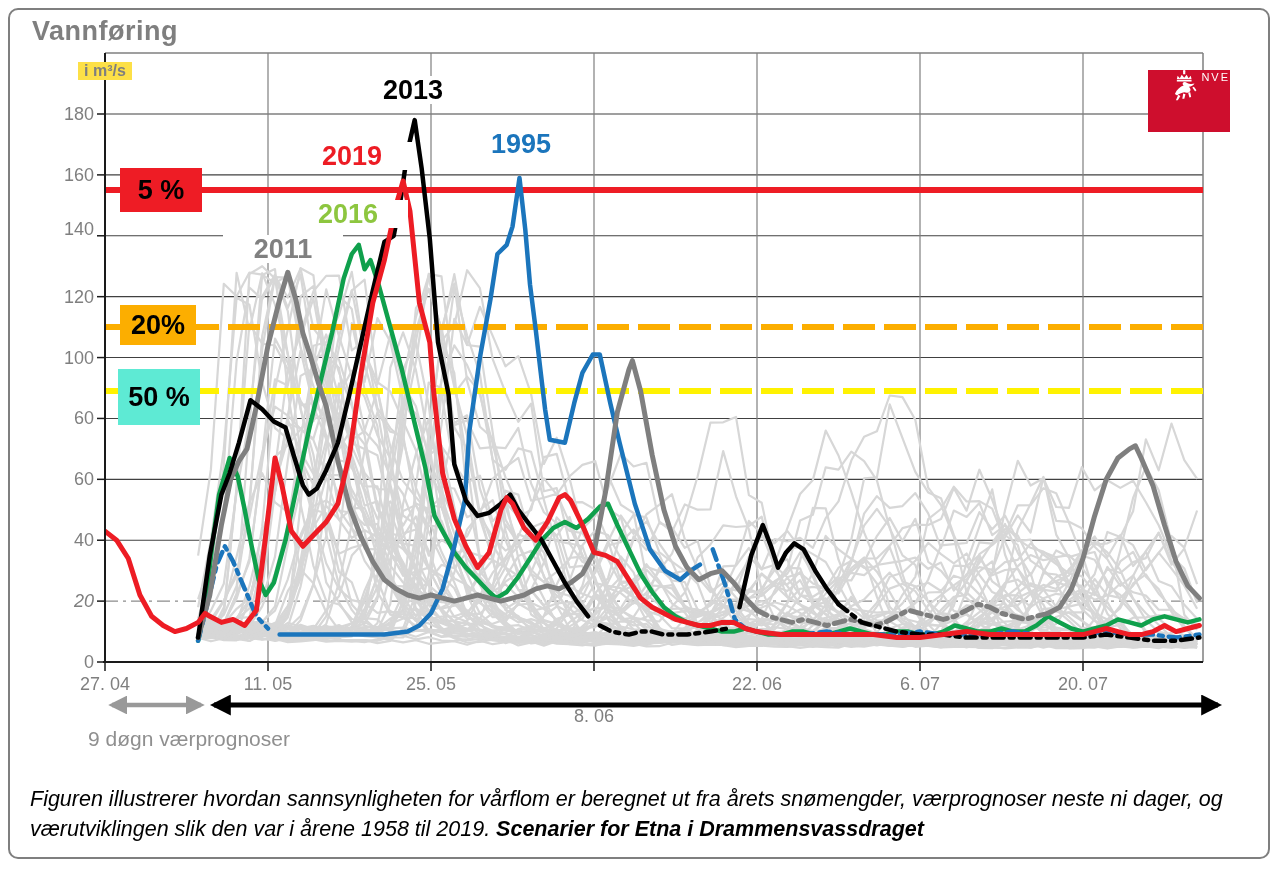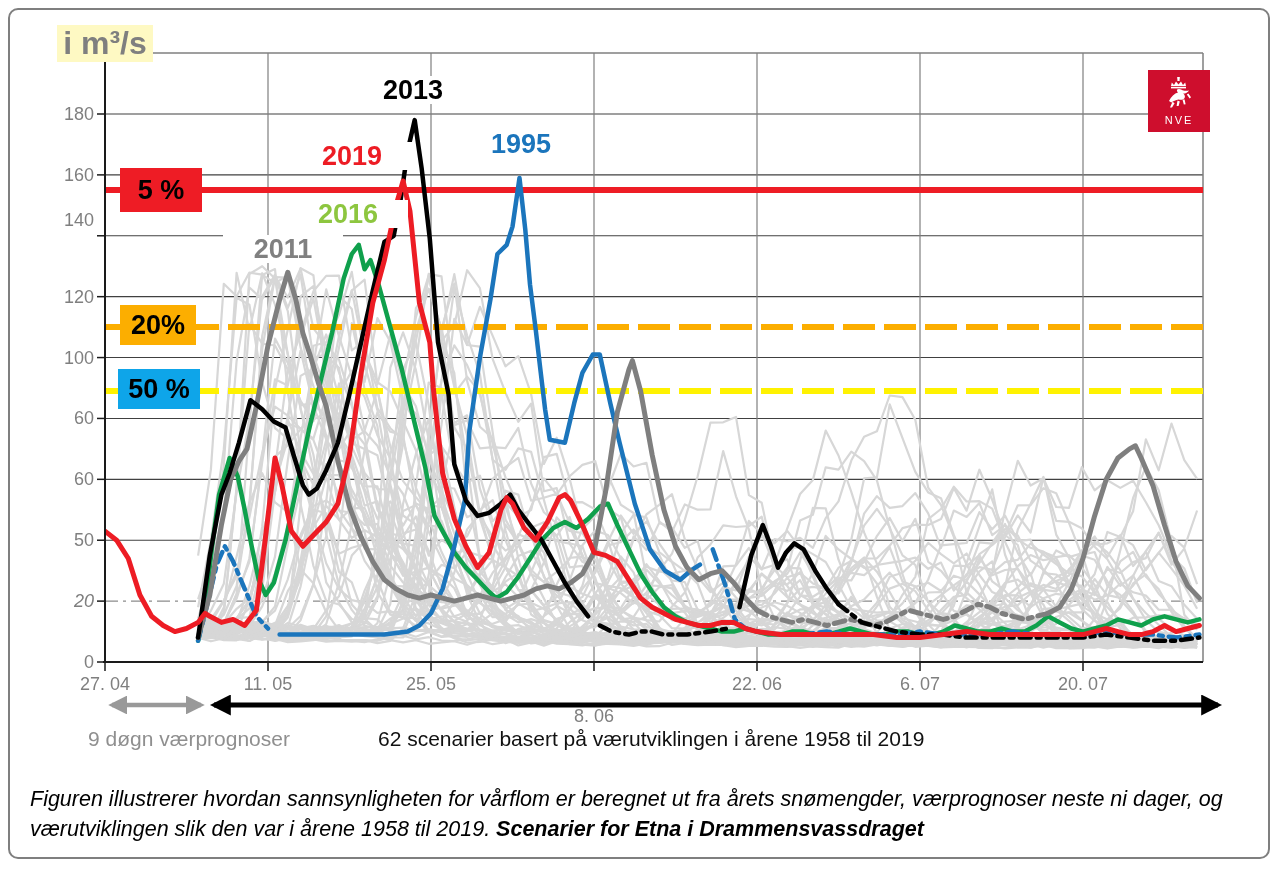--- a/index.html
+++ b/index.html
@@ -4,28 +4,28 @@
 <style>
   html,body{margin:0;padding:0;background:#ffffff;width:1280px;height:869px;overflow:hidden;
     font-family:"Liberation Sans", sans-serif;}
   #stage{position:relative;width:1280px;height:869px;background:#fff;}
   #outer-frame{position:absolute;left:8px;top:8px;width:1258px;height:847px;
     border:2px solid #7f7f7f;border-radius:10px;pointer-events:none;}
   #plot-svg{position:absolute;left:0;top:0;}
   .abs{position:absolute;}
   #chart-title{left:22px;top:16px;width:166px;text-align:center;color:#7f7f7f;font-weight:bold;}
   #chart-title .t1{font-size:27px;letter-spacing:.5px;background:#fff;}
-  #chart-title .t2{font-size:32px;margin-top:9px;background:#fef9c3;display:inline-block;padding:0 6px;}
+  #chart-title .t2{font-size:16px;margin-top:15px;background:#fde047;display:inline-block;padding:0 6px;}
   .ytick{position:absolute;width:52px;text-align:right;color:#7f7f7f;font-size:18px;}
   .xtick{position:absolute;width:90px;text-align:center;color:#7f7f7f;font-size:18px;}
   .thr-box{position:absolute;display:flex;align-items:center;justify-content:center;
     font-size:27px;font-weight:bold;color:#000;}
   .year-label{position:absolute;font-size:27px;font-weight:bold;text-align:center;
     background:#ffffff;padding:0 5px;line-height:1.05;}
-  #nve-logo{display:flex;flex-direction:column;align-items:center;justify-content:center;color:#fff;}
+  #nve-logo{display:flex;flex-direction:row;justify-content:center;color:#fff;padding-left:20px;}
   #nve-logo .nve-text{font-size:11px;letter-spacing:2px;margin-top:1px;}
   .arrow-caption{position:absolute;font-size:21px;}
   #forecast-caption{color:#8f8f8f;}
   #scenario-caption{color:#111;}
   #bottom-caption{left:30px;top:784px;width:1226px;font-size:21.5px;color:#000;line-height:30px;font-style:italic;}
   #bottom-caption b{font-weight:bold;}
 </style>
 </head>
 <body>
 
@@ -158,52 +158,53 @@
       <line x1="431" y1="662" x2="431" y2="671" stroke="#1a1a1a" stroke-width="1.5"></line>
       <line x1="594" y1="662" x2="594" y2="671" stroke="#1a1a1a" stroke-width="1.5"></line>
       <line x1="757" y1="662" x2="757" y2="671" stroke="#1a1a1a" stroke-width="1.5"></line>
       <line x1="920" y1="662" x2="920" y2="671" stroke="#1a1a1a" stroke-width="1.5"></line>
       <line x1="1083" y1="662" x2="1083" y2="671" stroke="#1a1a1a" stroke-width="1.5"></line>
       <line x1="112" y1="705" x2="201" y2="705" stroke="#999999" stroke-width="4.5" marker-start="url(#ah-g)" marker-end="url(#ah-g)"></line>
       <line x1="214" y1="705" x2="1218" y2="705" stroke="#000000" stroke-width="5" marker-start="url(#ah-b)" marker-end="url(#ah-b)"></line>
     </svg>
 
   <div id="chart-title" class="abs">
+    <div class="t1">Vannføring</div>
     <div class="t2">i m³/s</div>
   </div>
 
   <div id="y-labels">
       <div class="ytick" style="left: 42px; top: 652px;">0</div>
       <div class="ytick" style="left: 42px; top: 591.111px; font-style: italic;">20</div>
-      <div class="ytick" style="left: 42px; top: 530.222px;">50</div>
+      <div class="ytick" style="left: 42px; top: 530.222px;">40</div>
       <div class="ytick" style="left: 42px; top: 469.333px;">60</div>
       <div class="ytick" style="left: 42px; top: 408.444px;">60</div>
       <div class="ytick" style="left: 42px; top: 347.556px;">100</div>
       <div class="ytick" style="left: 42px; top: 286.667px;">120</div>
-      <div class="ytick" style="left: 42px; top: 210px;">140</div>
+      <div class="ytick" style="left: 42px; top: 219px;">140</div>
       <div class="ytick" style="left: 42px; top: 164.889px;">160</div>
       <div class="ytick" style="left: 42px; top: 104px;">180</div>
     </div>
   <div id="x-labels">
       <div class="xtick" style="left: 60px; top: 674px;">27. 04</div>
       <div class="xtick" style="left: 223px; top: 674px;">11. 05</div>
       <div class="xtick" style="left: 386px; top: 674px;">25. 05</div>
       <div class="xtick" style="left: 549px; top: 674px; margin-top: 32px;">8. 06</div>
       <div class="xtick" style="left: 712px; top: 674px;">22. 06</div>
       <div class="xtick" style="left: 875px; top: 674px;">6. 07</div>
       <div class="xtick" style="left: 1038px; top: 674px;">20. 07</div>
     </div>
 
   <div class="thr-box" id="thr-0" style="left: 120px; width: 82px; height: 44px; top: 168.111px; background: rgb(238, 28, 37);">
     <span>5 %</span>
   </div>
   <div class="thr-box" id="thr-1" style="left: 120px; width: 76px; height: 40px; top: 305.111px; background: rgb(252, 174, 0);">
     <span>20%</span>
   </div>
-  <div class="thr-box" id="thr-2" style="left: 118px; width: 82px; height: 40px; top: 369.044px; background: #0ea5e9;">
+  <div class="thr-box" id="thr-2" style="left: 118px; width: 82px; height: 56px; top: 369.044px; background: #5eead4;">
     <span>50 %</span>
   </div>
 
   <div class="year-label" id="yl-0" style="left: 288px; top: 200px; width: 110px; color: rgb(141, 198, 63);">2016</div>
   <div class="year-label" id="yl-1" style="left: 461px; top: 130px; width: 110px; color: rgb(27, 117, 188);">1995</div>
   <div class="year-label" id="yl-2" style="left: 223px; top: 235px; width: 110px; color: rgb(128, 128, 128);">2011</div>
   <div class="year-label" id="yl-3" style="left: 353px; top: 76px; width: 110px; color: rgb(0, 0, 0);">2013</div>
   <div class="year-label" id="yl-4" style="left: 292px; top: 142px; width: 110px; color: rgb(237, 28, 36);">2019</div>
 
   <div id="nve-logo" class="abs" style="left: 1148px; top: 70px; width: 62px; height: 62px; background: rgb(206, 14, 45);">
@@ -217,20 +218,19 @@
         <path d="M10.5 24.8 L8 30.5 L10 30.5 L12.6 26.2 Z"></path>
         <path d="M15.5 23.6 L14.6 29 L16.6 29 L17.8 24.4 Z"></path>
         <path d="M20.5 22.6 L21.8 27.6 L23.6 27.2 L22.6 22.4 Z"></path>
         <path d="M24.8 17.5 L27.6 21.5 L29 20.2 L26.4 16.6 Z"></path>
       </g>
     </svg>
     <div class="nve-text">NVE</div>
   </div>
 
   <div id="forecast-caption" class="arrow-caption" style="left:88px;top:727px;">9 døgn værprognoser</div>
-  <div id="scenario-caption" class="arrow-caption" style="left:378px;top:727px;">62 scenarier basert på værutviklingen i årene 1958 til 2019</div>
 
   <div id="bottom-caption" class="abs">
     <span>Figuren illustrerer hvordan sannsynligheten for vårflom er beregnet ut fra årets snømengder, værprognoser neste ni dager, og værutviklingen slik den var i årene 1958 til 2019. </span><b>Scenarier for Etna i Drammensvassdraget</b>
   </div>
 
   <div id="outer-frame"></div>
 </div>
 
 </body></html>

